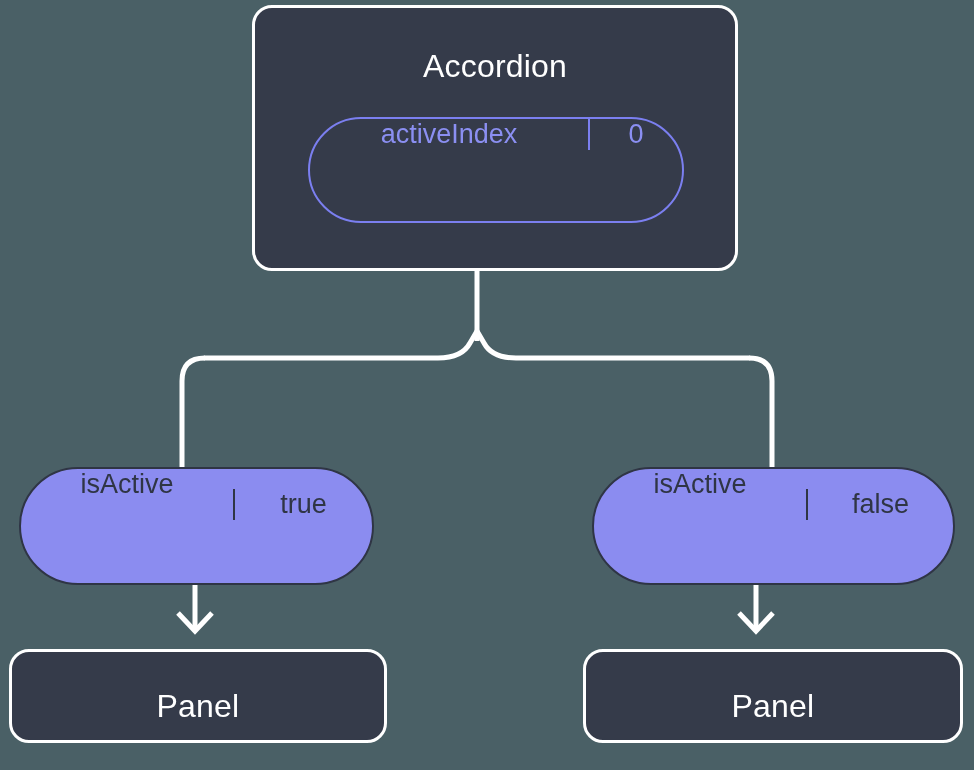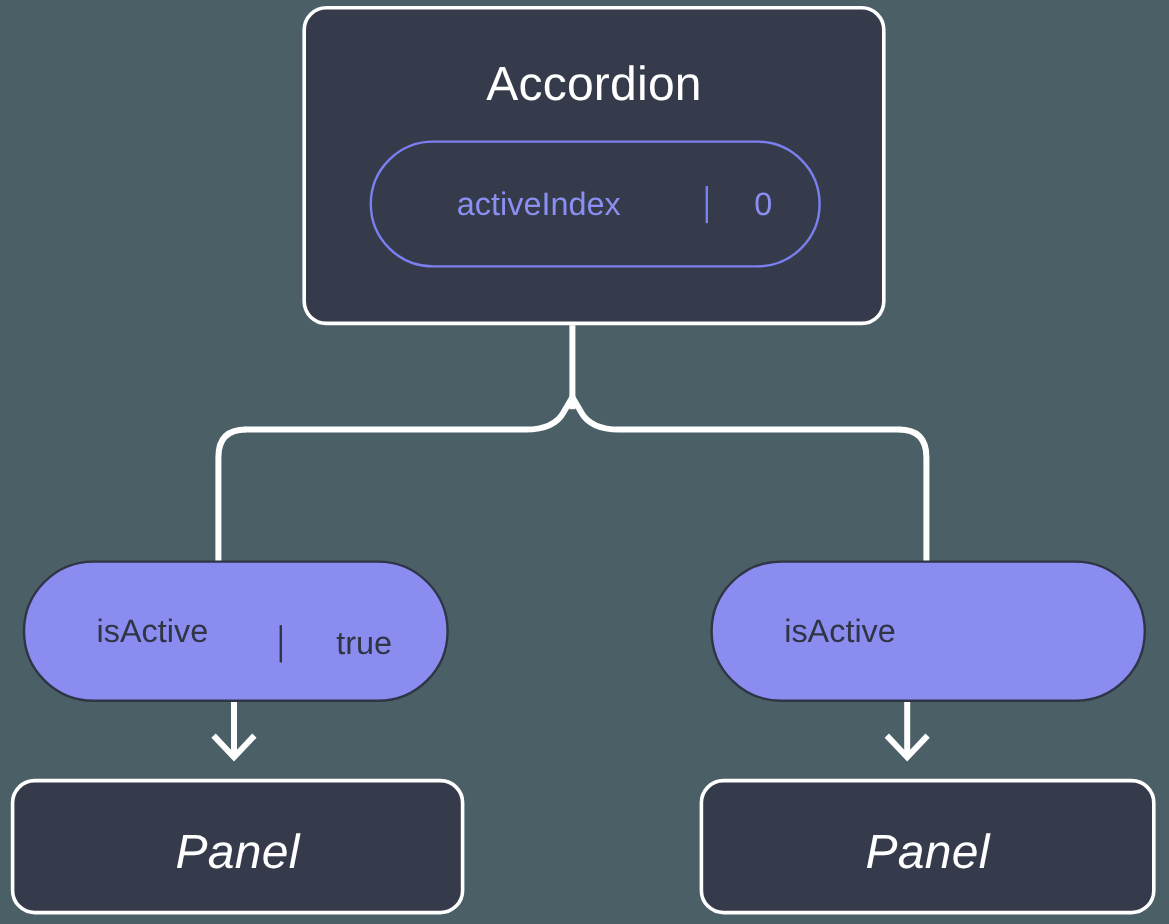--- a/index.html
+++ b/index.html
@@ -39,57 +39,56 @@
     background: #353b4a;
     border: 3px solid #ffffff;
     border-radius: 20px;
   }
   .node-title {
     position: absolute;
     left: 0;
     right: 0;
     text-align: center;
     color: #ffffff;
-    font-size: 40px;
+    font-size: 32px;
     font-weight: 400;
     letter-spacing: 0.2px;
     white-space: nowrap;
   }
 
   #node-accordion {
     left: 252px;
     top: 5px;
     width: 486px;
     height: 266px;
   }
   #node-accordion .node-title { top: 40px; }
 
   .panel-box {
-    height: 113px;
-    font-style: italic;
+    height: 94px;
   }
   #node-panel-left {
     left: 9px;
     top: 649px;
     width: 378px;
   }
   #node-panel-right {
     left: 583px;
     top: 649px;
     width: 380px;
   }
   .panel-box .node-title { top: 36px; }
 
   
   .pill {
     position: absolute;
     z-index: 3;
     box-sizing: border-box;
     display: flex;
-    align-items: center;
+    align-items: flex-start;
     border-radius: 999px;
     overflow: hidden;
   }
   .pill-key,
   .pill-val {
     display: flex;
     align-items: center;
     justify-content: center;
     font-size: 27px;
     font-weight: 400;
@@ -188,20 +187,21 @@
     <div class="pill-val">0</div>
   </div>
 
   <div class="pill filled pill-prop" id="pill-is-active-left">
     <div class="pill-key">isActive</div>
     <div class="pill-val">true</div>
   </div>
 
   <div class="pill filled pill-prop" id="pill-is-active-right">
     <div class="pill-key">isActive</div>
+    <div class="pill-val">false</div>
   </div>
 
   <div class="node-box panel-box" id="node-panel-left">
     <div class="node-title">Panel</div>
   </div>
 
   <div class="node-box panel-box" id="node-panel-right">
     <div class="node-title">Panel</div>
   </div>
 

